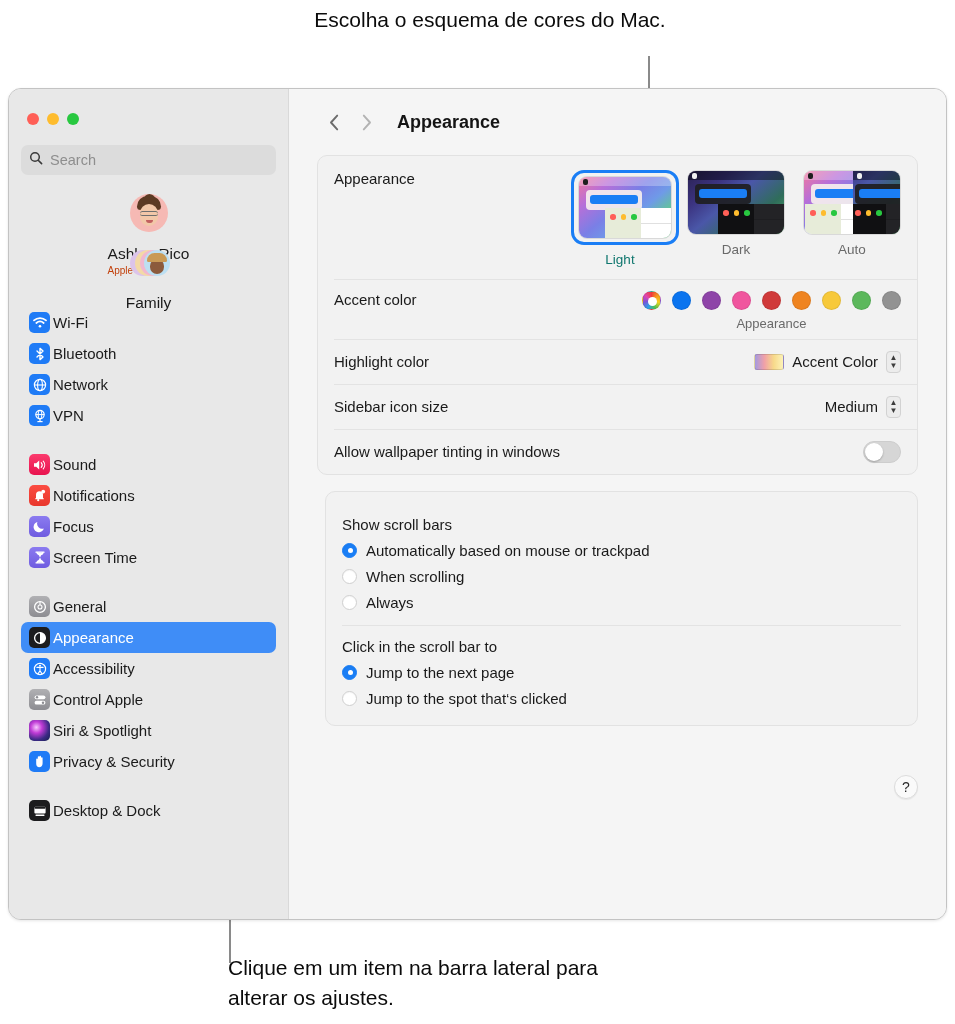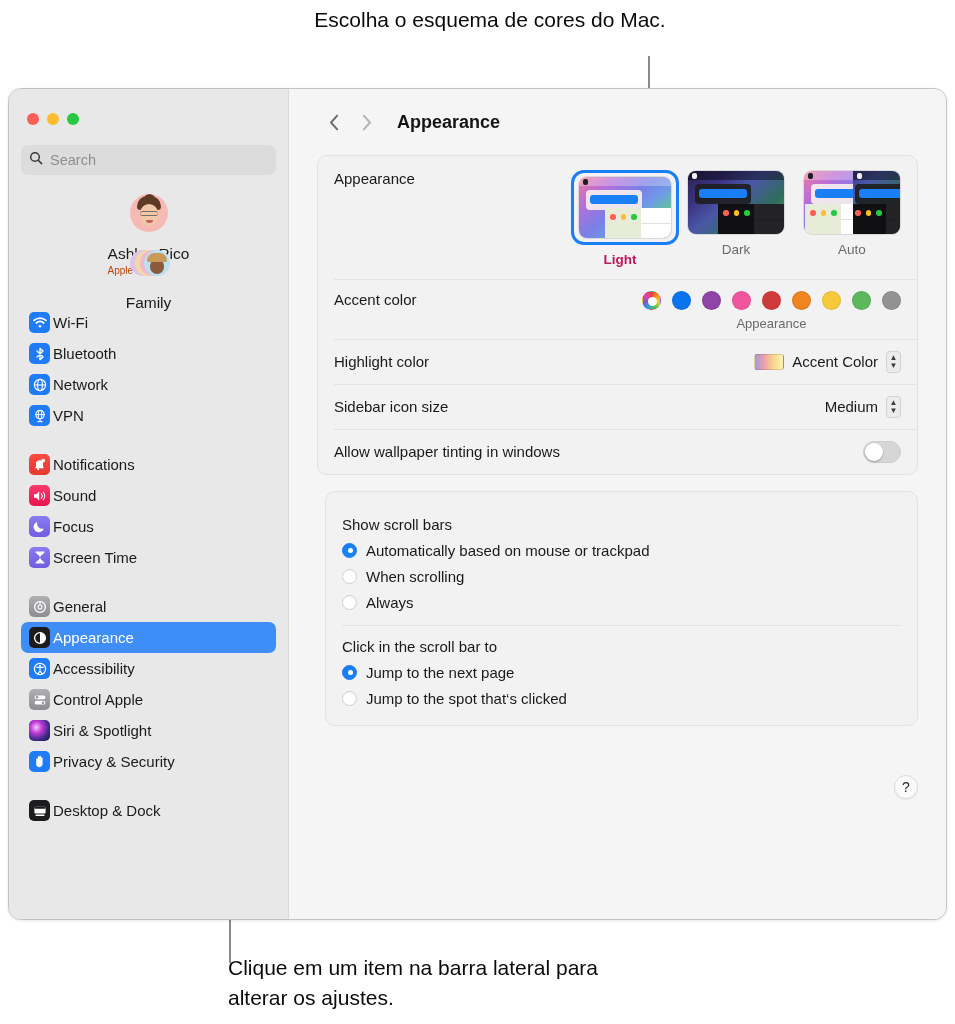--- a/index.html
+++ b/index.html
@@ -175,21 +175,21 @@
     width: 98px; height: 65px; border-radius: 9px; overflow: hidden;
     position: relative; border: 1px solid rgba(0,0,0,0.10);
   }
   .thumb-sel {
     padding: 4px; border: 3px solid #1a7ef5; border-radius: 13px;
     width: 108px; height: 75px; margin: 0 auto;
     display: flex; align-items: center; justify-content: center;
   }
   .thumb-sel .thumb { width: 96px; height: 63px; }
   .thumb-label { font-size: 13.5px; color: #6a6a6a; margin-top: 7px; }
-  .thumb-label.sel { color: #be185d; font-weight: bold; }
+  .thumb-label.sel { color: #0f766e; font-weight: normal; }
 
   
   .wp { position: absolute; inset: 0; }
   .wp-light { background:
       linear-gradient(140deg, #f2789c 0%, #b86fd8 22%, #7a7fe6 45%, #6f9ae8 62%, #5fcf86 82%, #2f9e5a 100%); }
   .wp-dark { background:
       linear-gradient(140deg, #2a2150 0%, #3b3380 25%, #4a57a8 45%, #2f6d5a 72%, #53b46b 100%); }
   .menubar { position: absolute; left:0; right:0; top:0; height: 9px; }
   .menubar.light { background: rgba(255,255,255,0.28); }
   .menubar.dark { background: rgba(0,0,0,0.42); }
@@ -372,38 +372,38 @@
               <line x1="7" y1="9.8" x2="7" y2="12.6" stroke="#fff" stroke-width="1.2"></line>
               <line x1="4.4" y1="12.6" x2="9.6" y2="12.6" stroke="#fff" stroke-width="1.2"></line>
             </svg>
         </span>
         <span>VPN</span>
       </div>
     </div>
 
     <div class="nav-group gap">
       <div class="nav-item">
+        <span class="ic pink">
+          <svg width="14" height="12" viewBox="0 0 14 12">
+              <path d="M1 4.2h2.2L6.2 1.6v8.8L3.2 7.8H1z" fill="#fff"></path>
+              <path d="M8.2 3.6a3.6 3.6 0 0 1 0 4.8" fill="none" stroke="#fff" stroke-width="1.1" stroke-linecap="round"></path>
+              <path d="M10.2 2.2a5.6 5.6 0 0 1 0 7.6" fill="none" stroke="#fff" stroke-width="1.1" stroke-linecap="round"></path>
+            </svg>
+        </span>
+        <span>Sound</span>
+      </div>
+      <div class="nav-item">
         <span class="ic red">
           <svg width="13" height="13" viewBox="0 0 13 13">
               <path d="M3 9.2V5.8a3.5 3.5 0 0 1 7 0v3.4h.8v1H2.2v-1H3z" fill="#fff"></path>
               <circle cx="5.2" cy="11.2" r="1.1" fill="#fff"></circle>
               <circle cx="10.2" cy="2.6" r="1.9" fill="#fff"></circle>
             </svg>
         </span>
         <span>Notifications</span>
-      </div>
-      <div class="nav-item">
-        <span class="ic pink">
-          <svg width="14" height="12" viewBox="0 0 14 12">
-              <path d="M1 4.2h2.2L6.2 1.6v8.8L3.2 7.8H1z" fill="#fff"></path>
-              <path d="M8.2 3.6a3.6 3.6 0 0 1 0 4.8" fill="none" stroke="#fff" stroke-width="1.1" stroke-linecap="round"></path>
-              <path d="M10.2 2.2a5.6 5.6 0 0 1 0 7.6" fill="none" stroke="#fff" stroke-width="1.1" stroke-linecap="round"></path>
-            </svg>
-        </span>
-        <span>Sound</span>
       </div>
       <div class="nav-item">
         <span class="ic purple">
           <svg width="13" height="13" viewBox="0 0 13 13">
               <path d="M10.8 8.4A5 5 0 0 1 4.4 2a5.2 5.2 0 1 0 6.4 6.4z" fill="#fff"></path>
             </svg>
         </span>
         <span>Focus</span>
       </div>
       <div class="nav-item">

